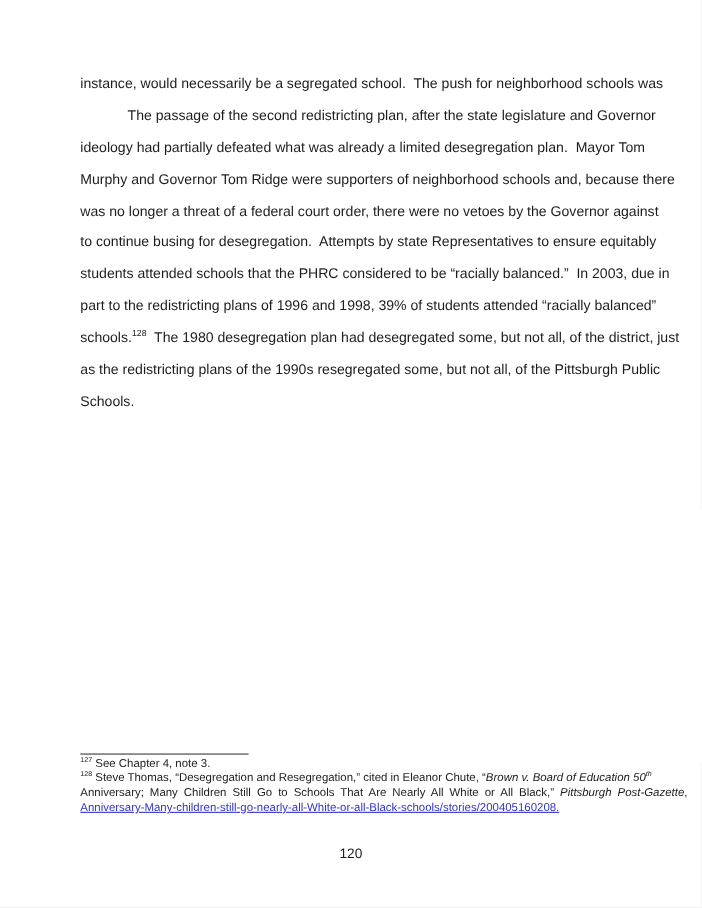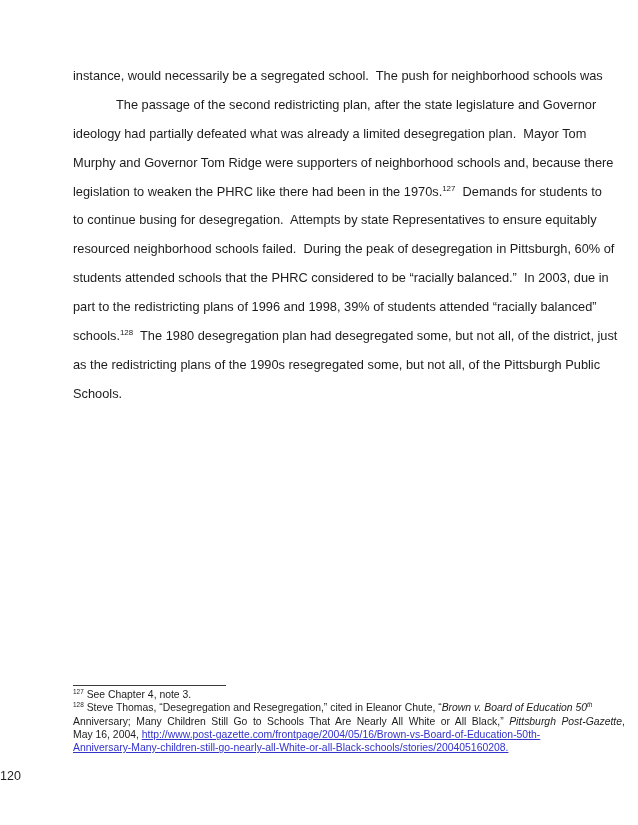--- a/index.html
+++ b/index.html
@@ -50,48 +50,47 @@
   .footnotes .line{
     white-space:pre;
     height:13.3px;
     line-height:13.3px;
   }
   .footnotes .line.spread{word-spacing:2.6px;}
   .page-number{
     position:absolute;
     left:0;top:769px;
     width:100%;
+    text-align:center;
     font-size:12.5px;
   }
 </style>
 </head>
 <body>
 
 <div class="page">
 
   <div class="body-text">
       <div class="line"><span>instance, would necessarily be a segregated school.  The push for neighborhood schools was</span></div>
       <div class="line indent"><span>The passage of the second redistricting plan, after the state legislature and Governor</span></div>
       <div class="line"><span>ideology had partially defeated what was already a limited desegregation plan.  Mayor Tom</span></div>
       <div class="line"><span>Murphy and Governor Tom Ridge were supporters of neighborhood schools and, because there</span></div>
-      <div class="line"><span>legislation to weaken the PHRC like there had been in the 1970s.</span><sup>127</sup><span>  Demands for students to</span></div>
+      <div class="line"><span>was no longer a threat of a federal court order, there were no vetoes by the Governor against</span></div>
       <div class="line"><span>to continue busing for desegregation.  Attempts by state Representatives to ensure equitably</span></div>
-      <div class="line"><span>resourced neighborhood schools failed.  During the peak of desegregation in Pittsburgh, 60% of</span></div>
       <div class="line"><span>students attended schools that the PHRC considered to be “racially balanced.”  In 2003, due in</span></div>
       <div class="line"><span>part to the redistricting plans of 1996 and 1998, 39% of students attended “racially balanced”</span></div>
       <div class="line"><span>schools.</span><sup>128</sup><span>  The 1980 desegregation plan had desegregated some, but not all, of the district, just</span></div>
       <div class="line"><span>as the redistricting plans of the 1990s resegregated some, but not all, of the Pittsburgh Public</span></div>
       <div class="line"><span>Schools.</span></div>
     </div>
 
   <div class="footnote-sep"></div>
 
   <div class="footnotes">
       <div class="line"><sup>127</sup><span> See Chapter 4, note 3.</span></div>
       <div class="line"><sup>128</sup><span> Steve Thomas, “Desegregation and Resegregation,” cited in Eleanor Chute, “</span><span class="italic">Brown v. Board of Education</span><span class="italic"> 50</span><sup class="italic">th</sup></div>
       <div class="line spread"><span>Anniversary; Many Children Still Go to Schools That Are Nearly All White or All Black,” </span><span class="italic">Pittsburgh Post-Gazette</span><span>,</span></div>
-      <div class="line"><span>May 16, 2004, </span><span class="link">http://www.post-gazette.com/frontpage/2004/05/16/Brown-vs-Board-of-Education-50th-</span></div>
       <div class="line"><span class="link">Anniversary-Many-children-still-go-nearly-all-White-or-all-Black-schools/stories/200405160208.</span></div>
     </div>
 
   <div class="page-number">120</div>
 
 </div>
 
 </body></html>

